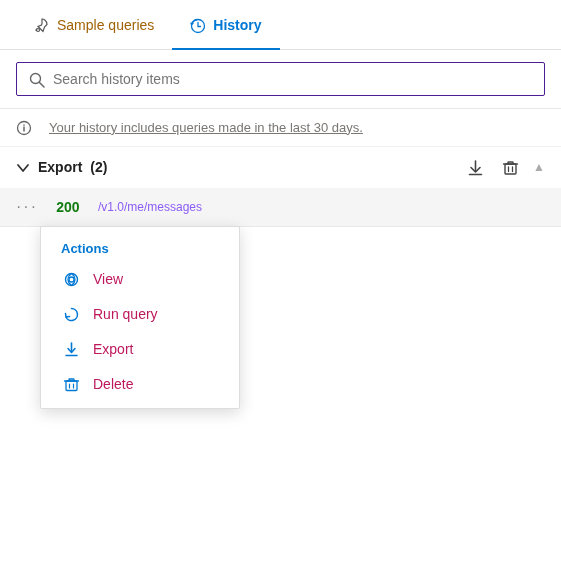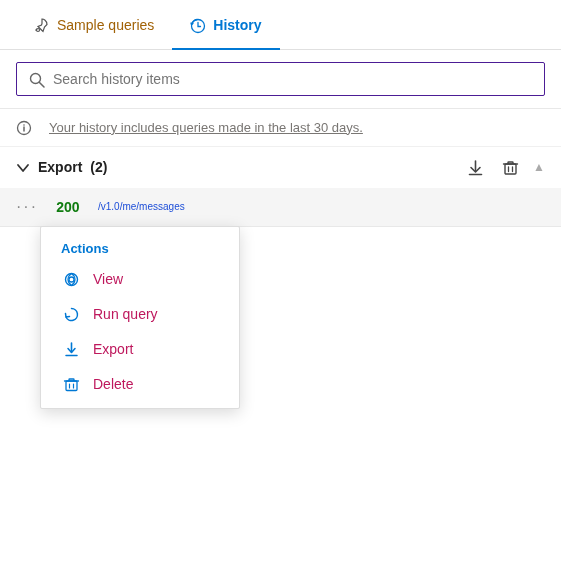--- a/index.html
+++ b/index.html
@@ -137,22 +137,22 @@
       letter-spacing: 2px;
     }
     .item-status {
       color: #107c10;
       font-weight: 700;
       font-size: 14px;
       min-width: 36px;
       text-align: center;
     }
     .item-endpoint {
-      font-size: 10px;
-      color: #1d4ed8;
+      font-size: 12px;
+      color: #8b5cf6;
     }
 
     
     .context-menu {
       position: absolute;
       top: 38px;
       left: 40px;
       background: #fff;
       border: 1px solid #ddd;
       box-shadow: 0 4px 16px rgba(0,0,0,0.15);

